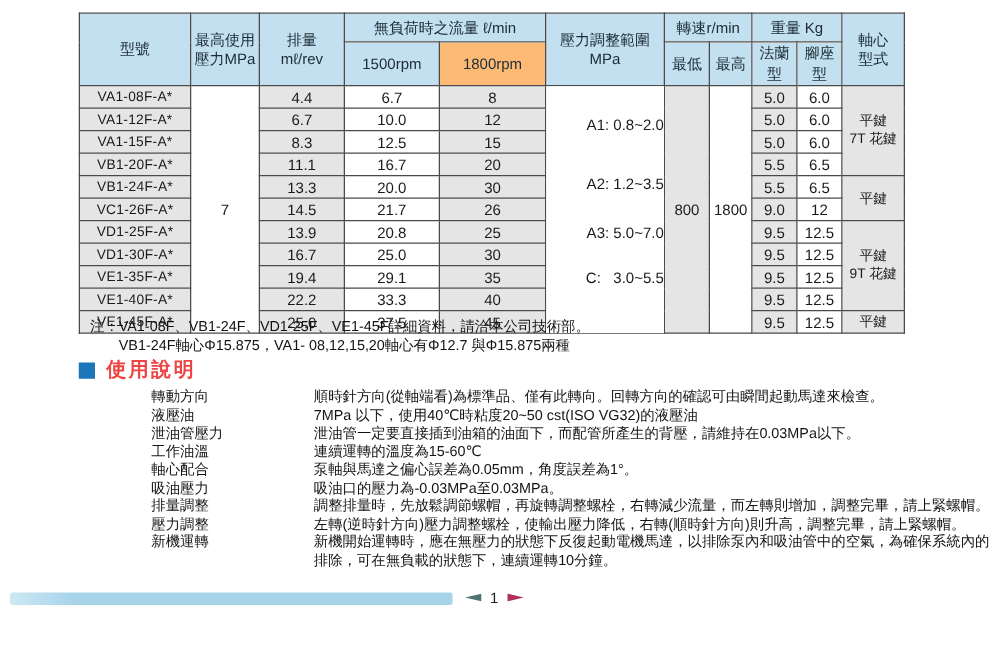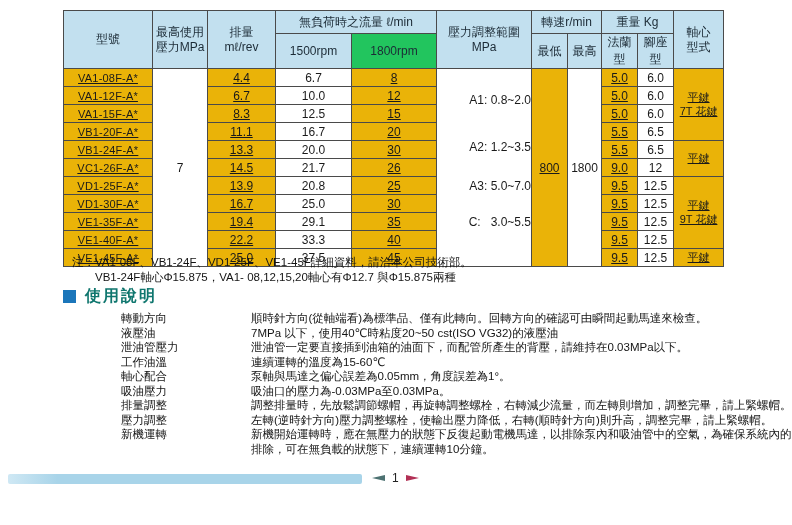--- a/index.html
+++ b/index.html
@@ -18,21 +18,21 @@
     border:1px solid #4a4a4a;
     padding:0 1px;text-align:center;vertical-align:middle;
     overflow:hidden;
   }
   .spec-table th{
     background:#c2e0ef;font-weight:normal;font-size:12px;color:#1c2b36;
   }
   .hdr-row1{height:23px;}
   .hdr-row2{height:22px;}
   .data-row{height:18px;}
-  .c-blue{background:#eab308;text-decoration:underline;}
+  .c-blue{background:#e5e5e5;}
   .c-white{background:#ffffff;}
   .ws-pre{white-space:pre-line;line-height:1.25;margin-top:44px;}
   .model-cell{font-size:11px;letter-spacing:0.2px;}
   .num-cell{font-size:12px;}
   .axis-cell{font-size:11px;}
   .pressure-cell{position:relative;font-size:12px;}
   .pressure-label{
     position:absolute;left:0;width:100%;transform:translateY(-50%);
     text-align:right;white-space:pre;
   }
@@ -44,21 +44,21 @@
   .notes .note-line2{padding-left:23px;}
   
   .section-header{
     position:absolute;left:63px;top:286px;
     display:flex;align-items:center;gap:9px;
   }
   .section-square{
     width:13px;height:13px;background:#1b76ba;flex:0 0 auto;
   }
   .section-title{
-    font-size:16px;font-weight:bold;color:#0f766e;letter-spacing:2px;
+    font-size:16px;font-weight:bold;color:#ef4444;letter-spacing:2px;
   }
   
   .usage-list{
     position:absolute;left:85px;top:311px;width:696px;
     font-size:11.5px;line-height:14.5px;color:#141414;
   }
   .usage-item{display:flex;margin-left:36px;}
   .usage-label{flex:0 0 130px;}
   .usage-text{flex:0 0 566px;max-width:566px;}
   
@@ -110,21 +110,21 @@
     <th colspan="2">無負荷時之流量 ℓ/min</th>
     <th rowspan="2" class="ws-pre">壓力調整範圍
 MPa</th>
     <th colspan="2">轉速r/min</th>
     <th colspan="2">重量 Kg</th>
     <th rowspan="2" class="ws-pre">軸心
 型式</th>
   </tr>
   <tr class="hdr-row2">
     <th>1500rpm</th>
-    <th style="background:#22c55e">1800rpm</th>
+    <th style="background:#fdba74">1800rpm</th>
     <th>最低</th>
     <th>最高</th>
     <th>法蘭型</th>
     <th>腳座型</th>
   </tr>
 
   <tr class="data-row">
     <td class="c-blue model-cell">VA1-08F-A*</td>
     <td rowspan="11" class="c-white num-cell">7</td>
     <td class="c-blue num-cell">4.4</td>

